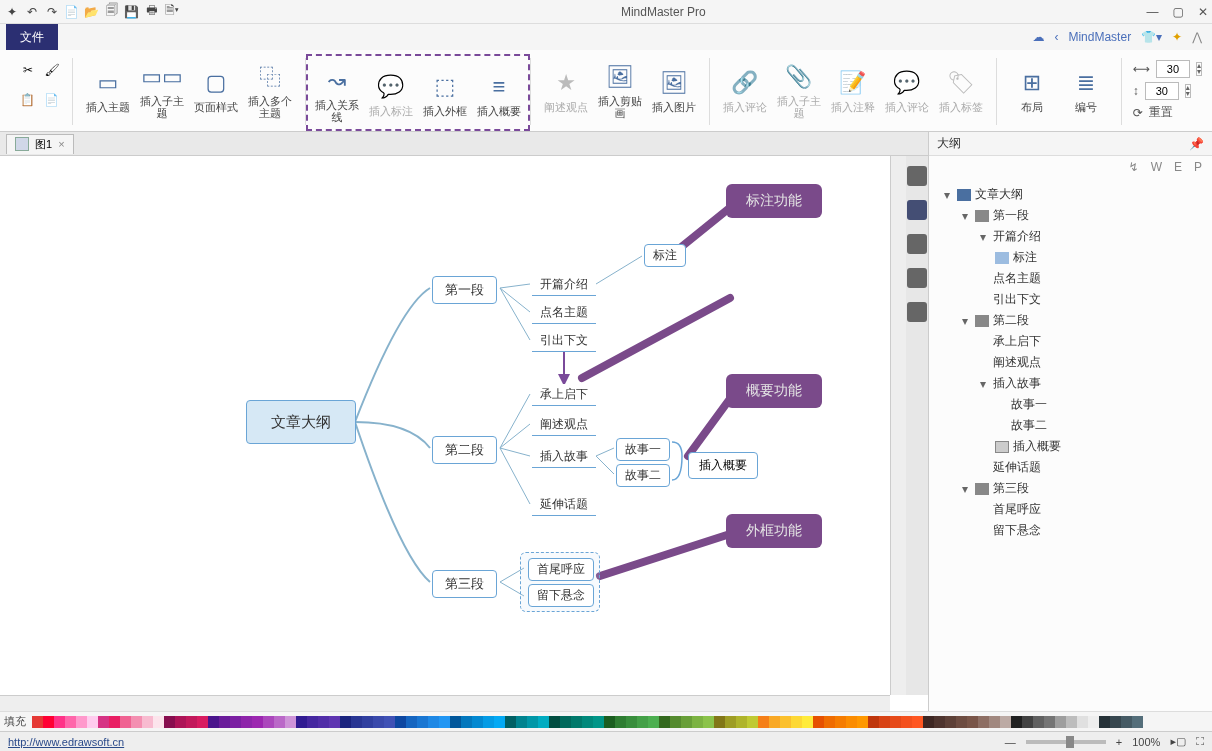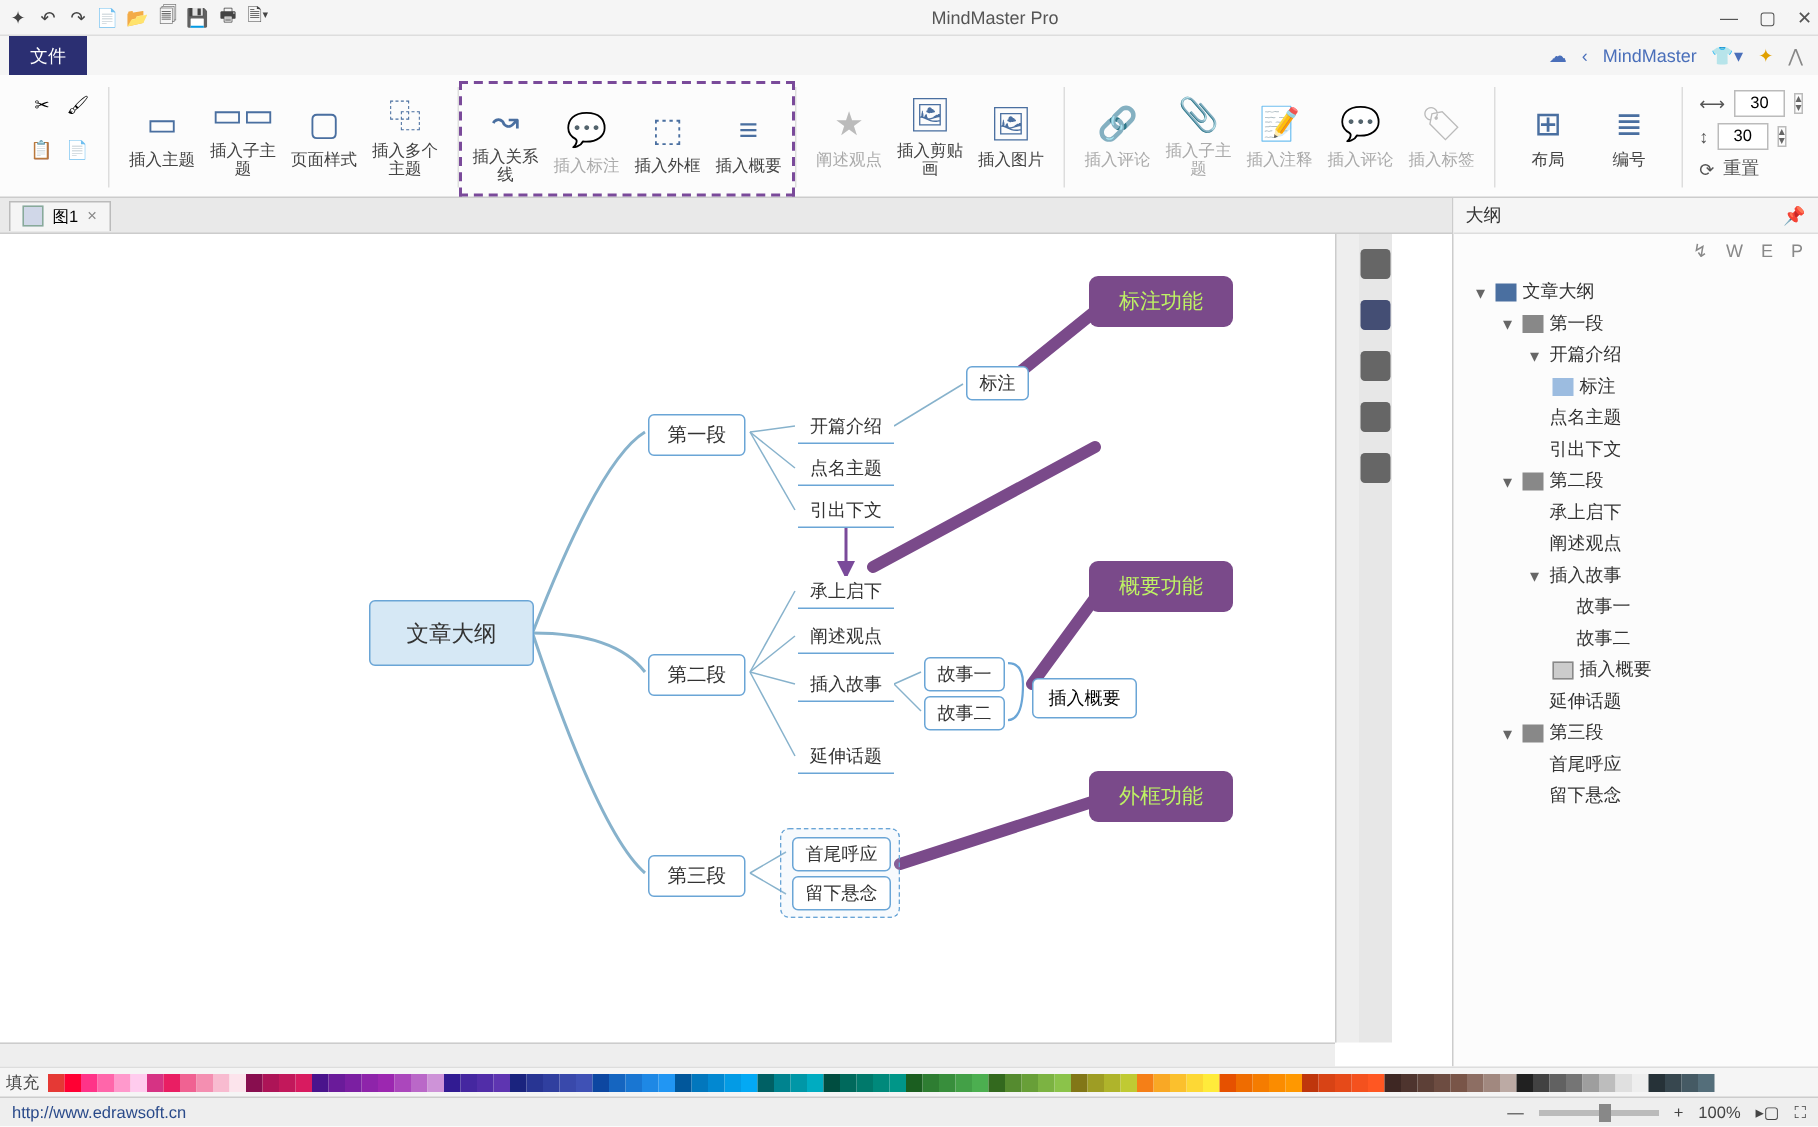--- a/index.html
+++ b/index.html
@@ -37,52 +37,52 @@
 .tabstrip { height: 24px; background: #e9e9e9; display: flex; align-items: center; padding: 0 6px; border-bottom: 1px solid #ccc; }
 .doc-tab { background: #f5f5f5; border: 1px solid #bbb; border-bottom: none; padding: 2px 8px; display: flex; align-items: center; gap: 6px; font-size: 11px; }
 .doc-tab .ic { width: 14px; height: 14px; background: #d0d7e8; border: 1px solid #8a9; }
 .doc-tab .x { color: #888; }
 
 .workspace { position: absolute; top: 156px; left: 0; right: 322px; bottom: 56px; background: #fff; overflow: hidden; }
 .canvas { position: relative; width: 100%; height: 100%; }
 .node { position: absolute; border: 1px solid #6aa5d6; background: #fff; border-radius: 4px; padding: 4px 12px; font-size: 13px; color: #333; display: flex; align-items: center; justify-content: center; }
 .node.root { background: #d6e8f5; border: 1px solid #6aa5d6; width: 110px; height: 44px; font-size: 15px; }
 .node.small { font-size: 12px; padding: 2px 8px; }
-.callout { position: absolute; background: #7a4a8a; color: #bef264; border-radius: 6px; padding: 8px 20px; font-size: 14px; }
+.callout { position: absolute; background: #7a4a8a; color: #e5e5e5; border-radius: 6px; padding: 8px 20px; font-size: 14px; }
 .boundary { position: absolute; border: 1px dashed #6aa5d6; border-radius: 6px; background: rgba(200,220,240,0.15); }
 .summary { position: absolute; border: 1px solid #6aa5d6; border-radius: 4px; background: #fff; padding: 4px 10px; font-size: 12px; }
 .canvas svg { position: absolute; top: 0; left: 0; pointer-events: none; }
 
 .scroll-v { position: absolute; top: 156px; right: 306px; width: 16px; bottom: 56px; background: #eee; border-left: 1px solid #ccc; }
 .scroll-h { position: absolute; left: 0; right: 322px; bottom: 40px; height: 16px; background: #eee; border-top: 1px solid #ccc; }
 
 .sidetools { position: absolute; top: 156px; right: 284px; width: 22px; bottom: 56px; background: #e7e7e7; display: flex; flex-direction: column; align-items: center; padding-top: 10px; gap: 14px; }
 .sidetools .st { width: 20px; height: 20px; background: #666; border-radius: 3px; }
 .sidetools .st.active { background: #444e74; }
 
-.outline-panel { position: absolute; top: 132px; right: 0; width: 244px; bottom: 40px; background: #fcfcfc; border-left: 1px solid #ccc; display: flex; flex-direction: column; }
+.outline-panel { position: absolute; top: 132px; right: 0; width: 284px; bottom: 40px; background: #fcfcfc; border-left: 1px solid #ccc; display: flex; flex-direction: column; }
 .outline-header { height: 24px; display: flex; align-items: center; justify-content: space-between; padding: 0 8px; font-size: 12px; color: #333; border-bottom: 1px solid #ddd; background: #f5f5f5; }
 .outline-header .pin { color: #888; }
 .outline-tabs { display: flex; justify-content: flex-end; gap: 12px; padding: 4px 10px; color: #888; font-size: 12px; }
 .outline-tabs span { cursor: pointer; }
 .outline-tree { flex: 1; overflow: auto; padding: 6px 4px; }
 .ot-row { display: flex; align-items: center; gap: 4px; padding: 2px 0; font-size: 12px; color: #333; }
 .ot-caret { width: 12px; color: #666; text-align: center; }
 .ot-ic { width: 14px; height: 12px; display: inline-block; }
 .ot-folder { background: #4a6fa0; }
 .ot-stack { background: #888; }
 .ot-comment { background: #9cbce0; }
 .ot-box { background: #ccc; border: 1px solid #888; }
 
 .palette { position: absolute; left: 0; right: 0; bottom: 20px; height: 20px; background: #f5f5f5; display: flex; align-items: center; padding: 0 4px; gap: 0; border-top: 1px solid #ddd; }
 .palette .lbl { font-size: 11px; color: #444; margin-right: 6px; }
 .sw { width: 11px; height: 12px; }
 
 .statusbar { position: absolute; left: 0; right: 0; bottom: 0; height: 20px; background: #eee; border-top: 1px solid #ccc; display: flex; align-items: center; padding: 0 8px; font-size: 11px; color: #2a4a8a; }
-.statusbar .url { }
+.statusbar .url { text-decoration: underline; }
 .statusbar .right { margin-left: auto; display: flex; align-items: center; gap: 10px; color: #444; }
 .zoom-slider { width: 80px; height: 4px; background: #bbb; position: relative; }
 .zoom-slider .thumb { position: absolute; width: 8px; height: 12px; background: #888; top: -4px; left: 50%; }
 </style>
 </head>
 <body>
 
 <div class="titlebar">
   <div class="titlebar-left">
     <span class="qat-icon">✦</span>

